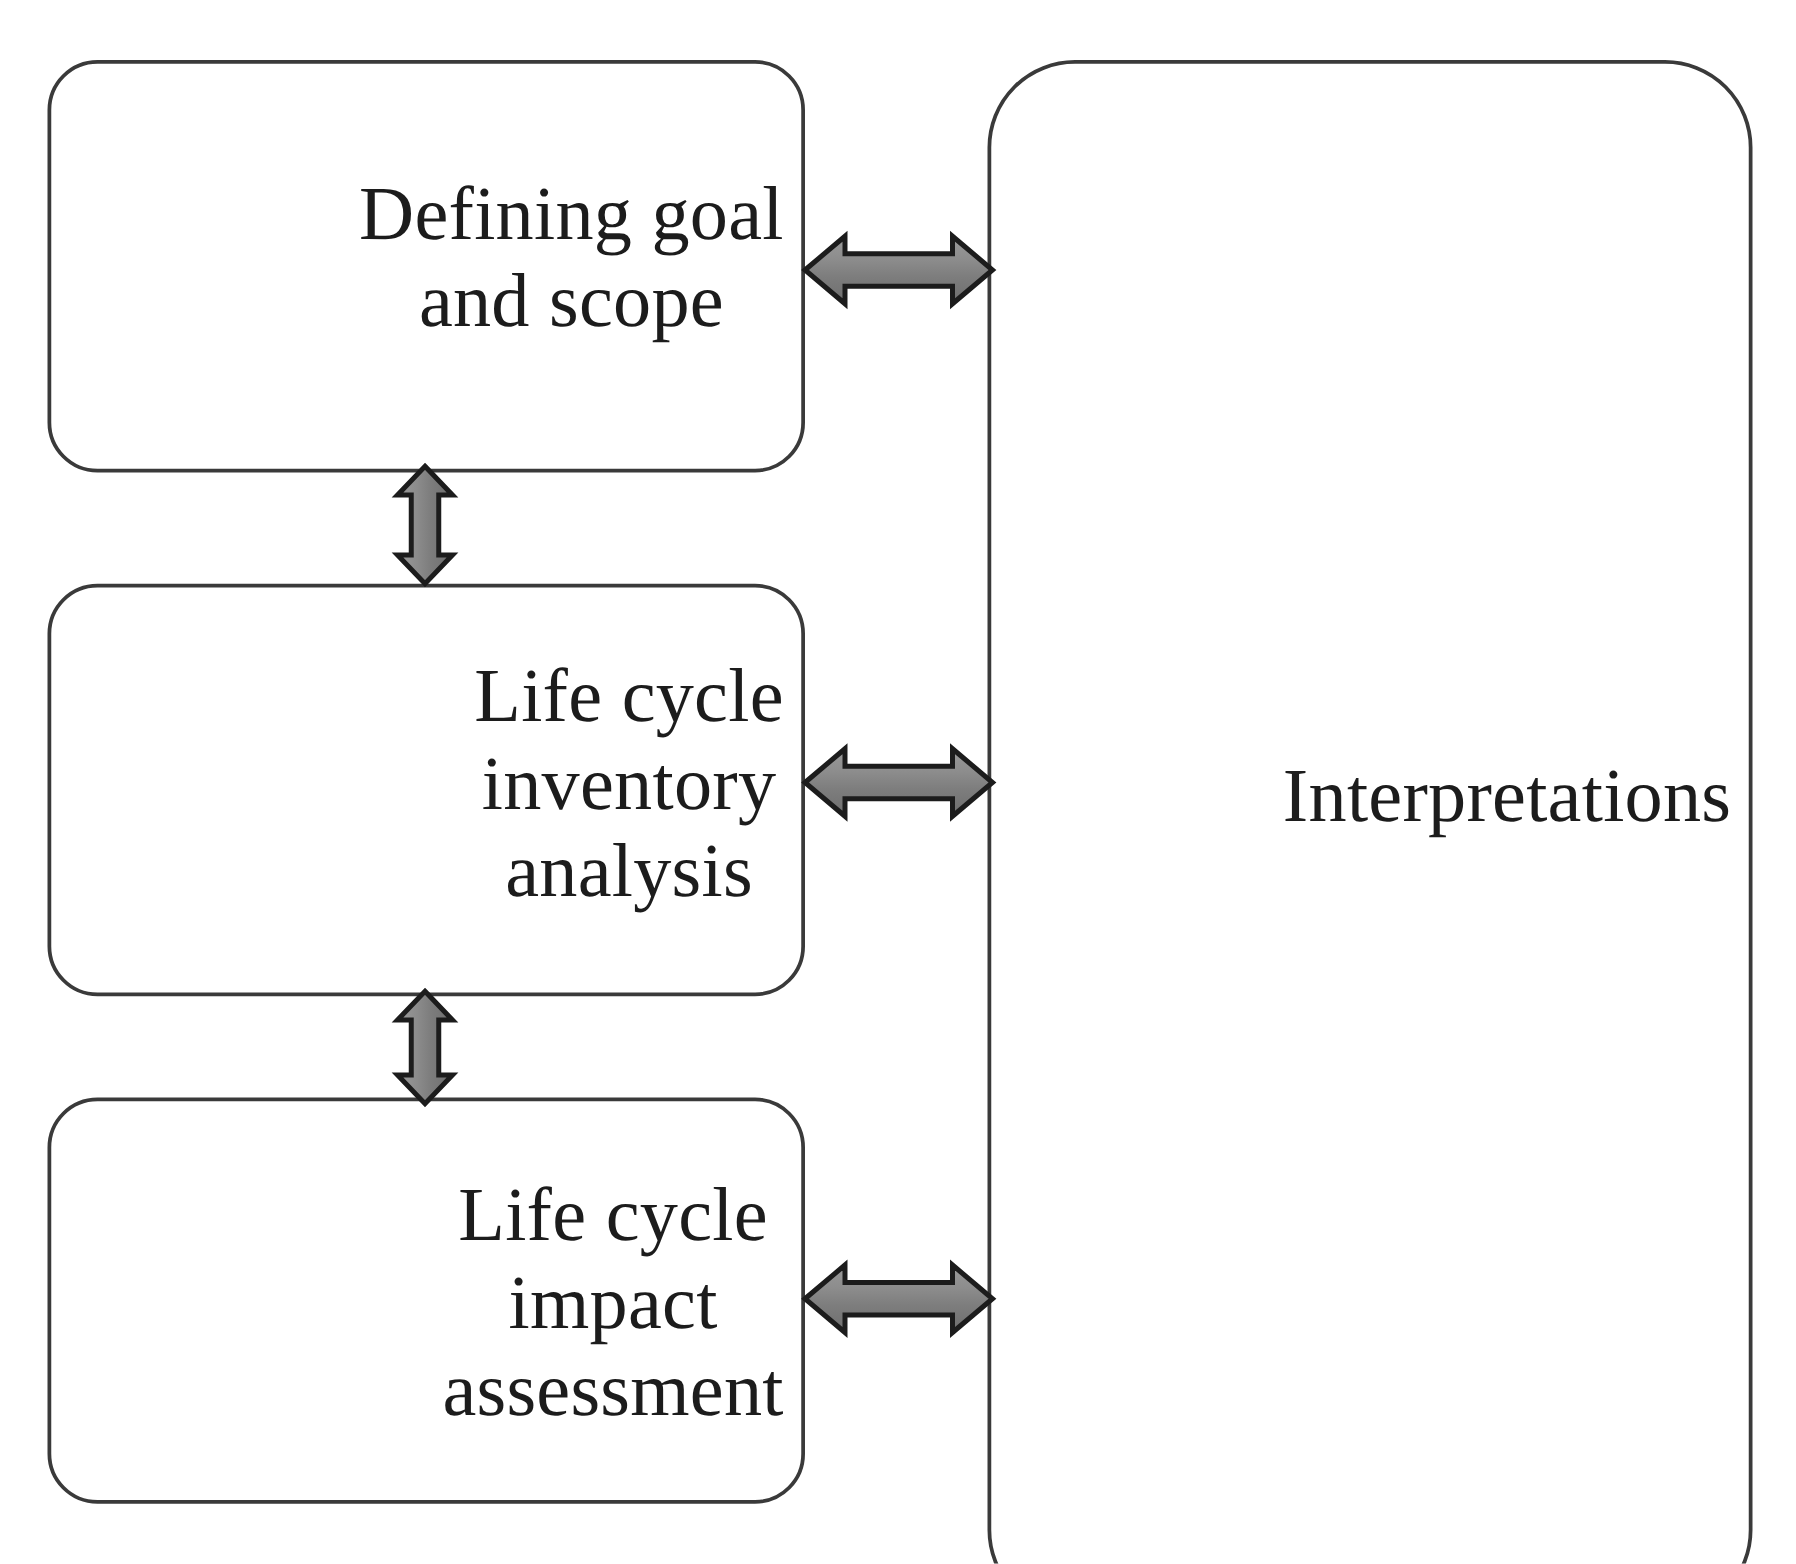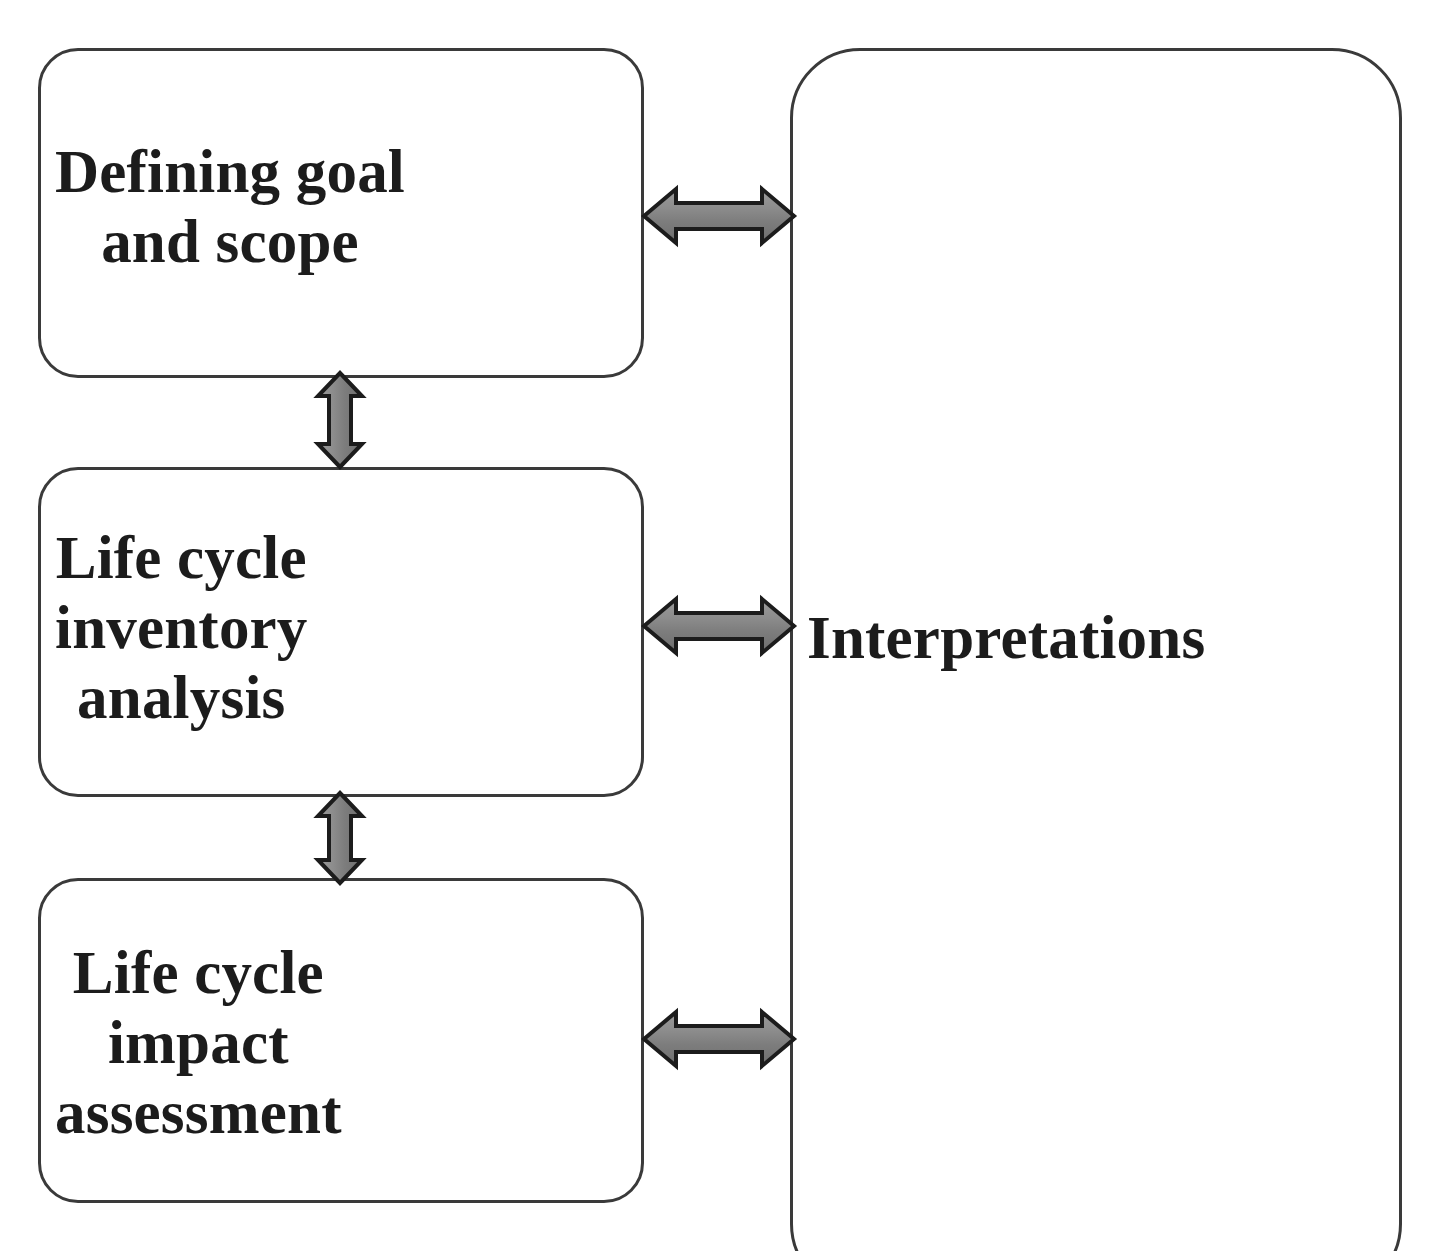--- a/index.html
+++ b/index.html
@@ -17,23 +17,22 @@
     background: #ffffff;
     overflow: hidden;
   }
   .node-box {
     position: absolute;
     box-sizing: border-box;
     background: #ffffff;
     border: 3px solid #3a3a3a;
     display: flex;
     align-items: center;
-    justify-content: flex-start;
+    justify-content: flex-end;
     text-align: center;
-    font-weight: bold;
   }
   .node-label {
     font-family: "Liberation Serif", "DejaVu Serif", serif;
     font-size: 61px;
     line-height: 70px;
     color: #1c1c1c;
     letter-spacing: 0.2px;
     white-space: pre-line;
     padding: 0 14px;
   }

